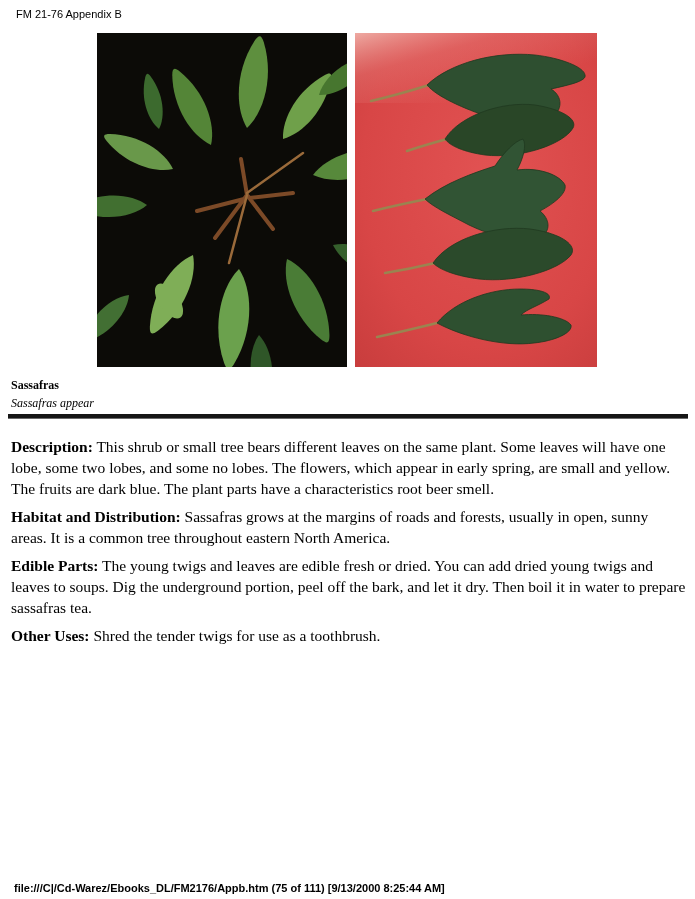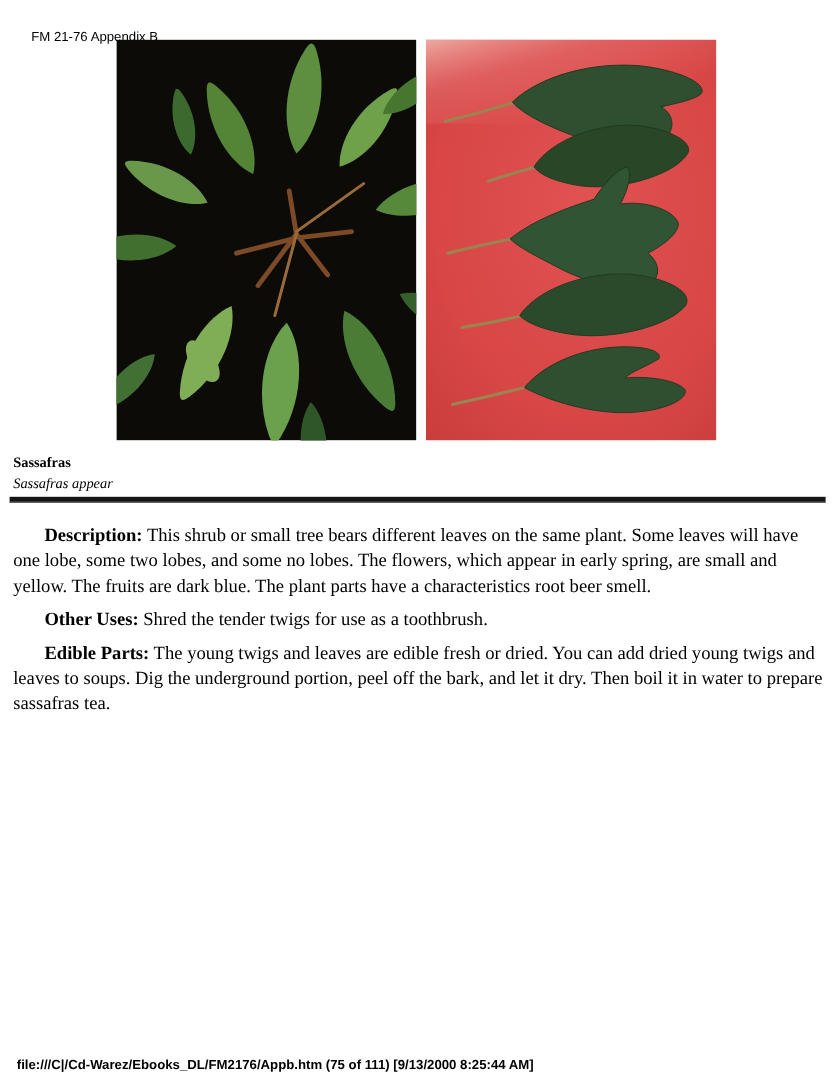--- a/index.html
+++ b/index.html
@@ -2,23 +2,23 @@
 <html><head>
 <meta charset="utf-8">
 <style>
   html,body{margin:0;padding:0;}
   body{
     width:695px;height:899px;overflow:hidden;position:relative;
     background:#ffffff;color:#000;
     font-family:"Liberation Serif", serif;
   }
   .page-header{
-    position:absolute;top:8px;left:26px;
+    position:absolute;top:8px;left:16px;
     font-family:"Liberation Sans", sans-serif;
-    font-size:11px;line-height:13px;color:#000;margin-top:17px;
+    font-size:11px;line-height:13px;color:#000;
   }
   .photo-row{
     position:absolute;top:33px;left:97px;
     display:flex;gap:8px;
   }
   .photo{display:block;}
   .plant-title{
     position:absolute;top:376px;left:11px;
     font-size:12px;line-height:18px;
   }
@@ -26,21 +26,21 @@
   .plant-title .latin{font-style:italic;}
   .divider{
     position:absolute;top:414px;left:8px;right:7px;height:4px;
     background:#161616;border-bottom:1px solid #6a6a6a;
   }
   .sections{
     position:absolute;top:436px;left:11px;width:676px;
     font-size:15.5px;line-height:21px;
   }
   .sections p{margin:0 0 7px 0;}
-  .sections b{font-weight:bold;margin-left:26px;}
+  .sections b{font-weight:bold;}
   .page-footer{
     position:absolute;left:14px;bottom:4px;
     font-family:"Liberation Sans", sans-serif;
     font-size:11px;line-height:13px;color:#000;white-space:nowrap;font-weight:bold;
   }
 </style>
 </head>
 <body>
 
 <div class="page-header">FM 21-76 Appendix B</div>
@@ -109,17 +109,18 @@
 
 <div class="plant-title">
   <div class="common">Sassafras</div>
   <div class="latin">Sassafras appear</div>
 </div>
 
 <div class="divider"></div>
 
 <div class="sections">
   <p><b>Description:</b> <span>This shrub or small tree bears different leaves on the same plant. Some leaves will have one lobe, some two lobes, and some no lobes. The flowers, which appear in early spring, are small and yellow. The fruits are dark blue. The plant parts have a characteristics root beer smell.</span></p>
+  <p><b>Habitat and Distribution:</b> <span>Sassafras grows at the margins of roads and forests, usually in open, sunny areas. It is a common tree throughout eastern North America.</span></p>
+  <p><b>Edible Parts:</b> <span>The young twigs and leaves are edible fresh or dried. You can add dried young twigs and leaves to soups. Dig the underground portion, peel off the bark, and let it dry. Then boil it in water to prepare sassafras tea.</span></p>
   <p><b>Other Uses:</b> <span>Shred the tender twigs for use as a toothbrush.</span></p>
-  <p><b>Edible Parts:</b> <span>The young twigs and leaves are edible fresh or dried. You can add dried young twigs and leaves to soups. Dig the underground portion, peel off the bark, and let it dry. Then boil it in water to prepare sassafras tea.</span></p>
 </div>
 
 <div class="page-footer">file:///C|/Cd-Warez/Ebooks_DL/FM2176/Appb.htm (75 of 111) [9/13/2000 8:25:44 AM]</div>
 
 </body></html>

